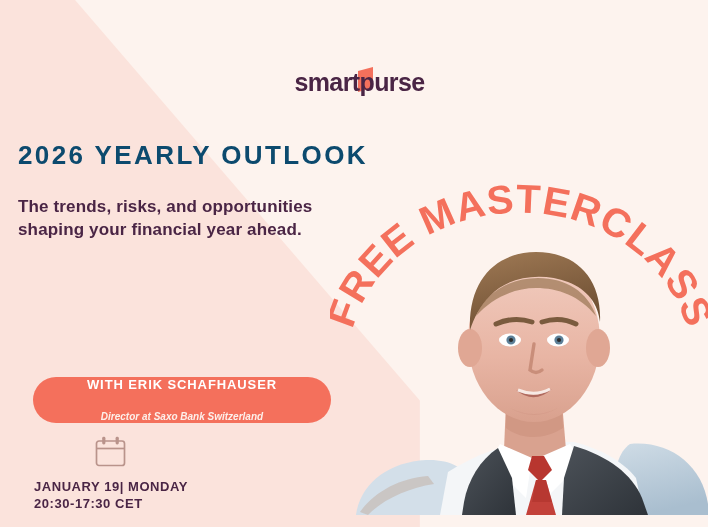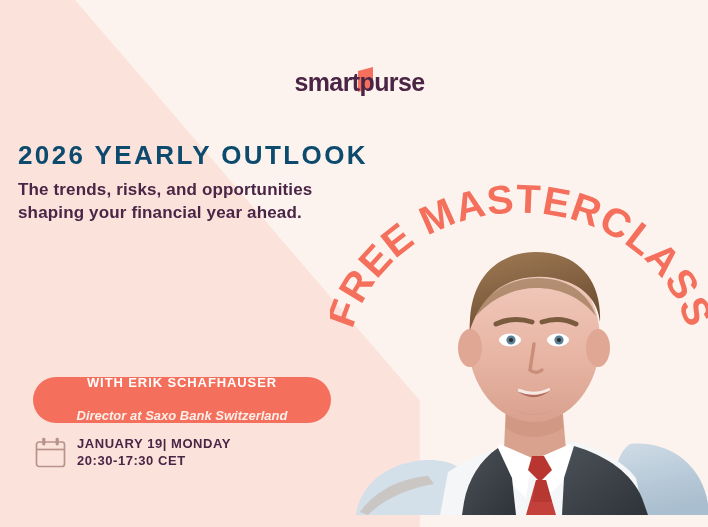--- a/index.html
+++ b/index.html
@@ -69,21 +69,21 @@
     font-weight:bold;
     letter-spacing:2.4px;
     color:#0c4a6e;
     white-space:nowrap;
     z-index:5;
   }
 
   
   .subhead {
     position:absolute;
-    left:18px; top:178px;
+    left:18px; top:195px;
     width:300px;
     font-size:17px;
     font-weight:bold;
     line-height:1.38;
     letter-spacing:0.15px;
     color:#4A2545;
     z-index:5;
   }
 
   
@@ -116,36 +116,37 @@
     z-index:8;
   }
   .badge-name {
     font-size:13px;
     font-weight:bold;
     letter-spacing:0.9px;
     color:#FFFFFF;
     line-height:1.2;
   }
   .badge-role {
-    font-size:13px;
+    font-size:10px;
     font-style:italic;
     font-weight:bold;
     color:#FDEFEA;
     line-height:1.3;
     margin-top:18px;
   }
 
   
   .daterow {
     position:absolute;
     left:34px; top:435px;
     display:flex;
     align-items:center;
     gap:10px;
     z-index:8;
+    flex-direction:column;
   }
   .cal-icon { display:block; width:33px; height:33px; flex:none; }
   .datetext { line-height:1.32; }
   .date-line {
     font-size:13px;
     font-weight:bold;
     letter-spacing:0.55px;
     color:#4A2545;
     white-space:nowrap;
   }

